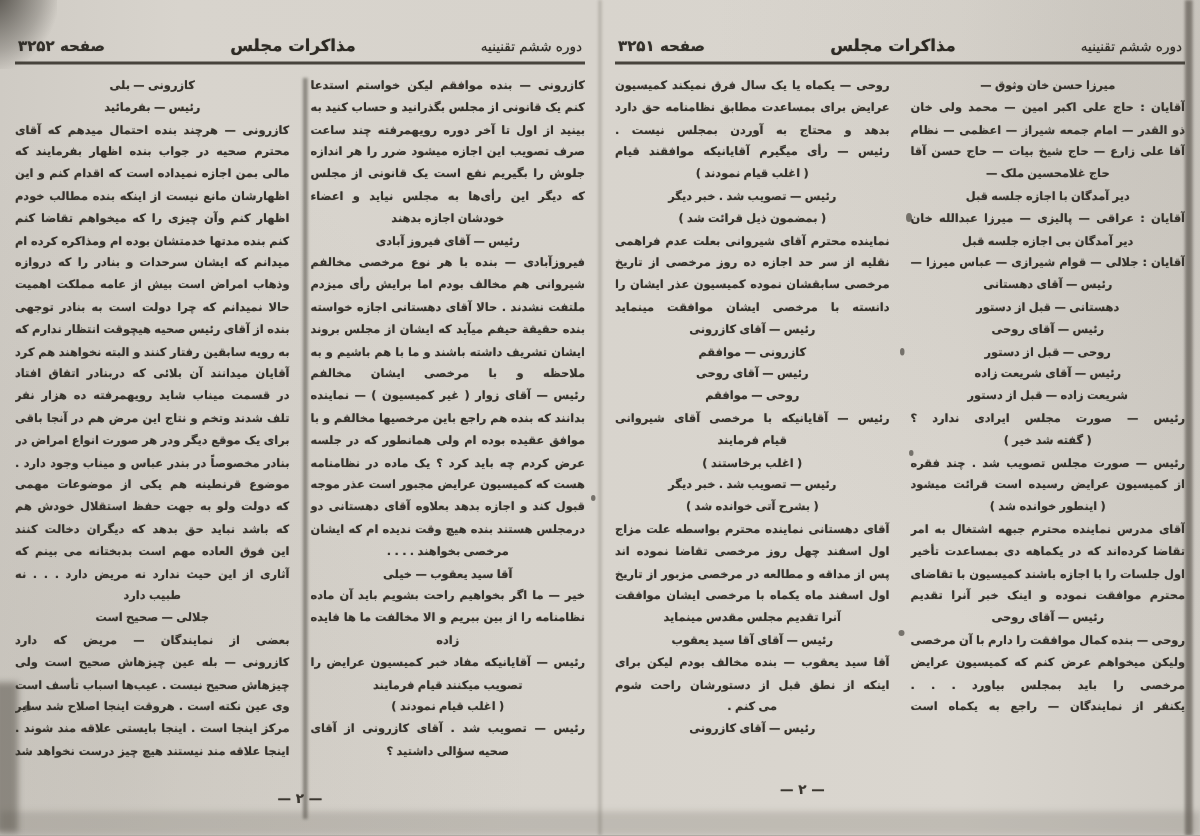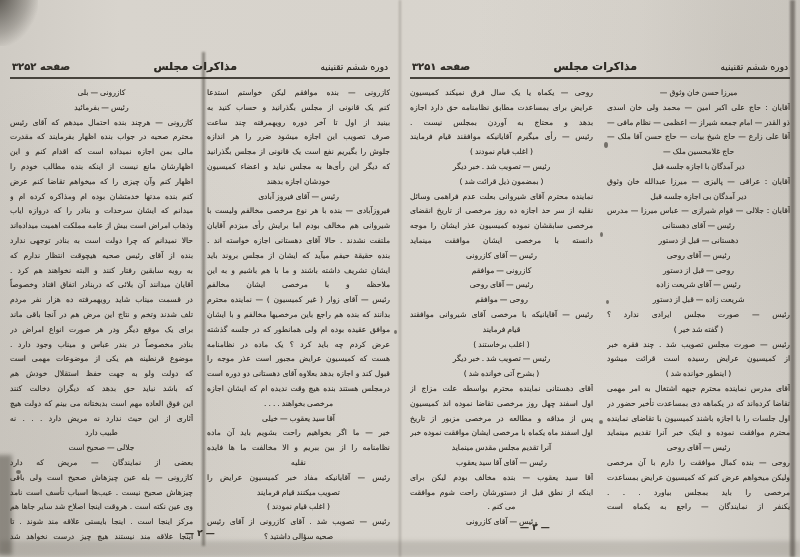--- a/index.html
+++ b/index.html
@@ -9,25 +9,25 @@
   .page{position:absolute;top:0;height:557px;box-sizing:border-box;}
   .page-left{left:0;width:400px;background:
     radial-gradient(ellipse at 20% 90%, rgba(150,145,135,.18), transparent 60%),
     linear-gradient(90deg,#cfcbc4 0%,#d8d4cd 30%,#d7d3cc 100%);}
   .page-right{left:400px;width:400px;background:
     radial-gradient(ellipse at 85% 10%, rgba(150,145,135,.15), transparent 55%),
     linear-gradient(90deg,#d8d4cd 0%,#dad6cf 60%,#cfcbc4 100%);}
   .page-header{direction:rtl;display:flex;justify-content:space-between;align-items:baseline;
     margin:24px 10px 0 10px;border-bottom:2px solid #47433c;padding:0 2px 4px 2px;}
   .h-edition{font-size:9px;font-weight:400;color:#322f29;text-shadow:0 0 .6px rgba(50,46,40,.7);}
-  .h-title{font-size:11px;font-weight:700;color:#2e2b25;text-shadow:0 0 .6px rgba(50,46,40,.7);margin-top:36px;}
+  .h-title{font-size:11px;font-weight:700;color:#2e2b25;text-shadow:0 0 .6px rgba(50,46,40,.7);}
   .h-pageno{font-size:10px;font-weight:700;color:#322f29;letter-spacing:1px;
     text-shadow:0 0 .6px rgba(50,46,40,.7);}
   .cols{direction:rtl;display:flex;gap:14px;margin:7px 10px 0 10px;height:478px;overflow:hidden;}
-  .col{flex:1;overflow:hidden;}
+  .col{flex:1;overflow:hidden;font-weight:bold;}
   .line{direction:rtl;height:14.8px;line-height:14.8px;font-size:7.6px;overflow:hidden;
     color:#38342d;text-shadow:0 0 .5px rgba(56,52,45,.55);word-spacing:-.4px;}
   .line.f{text-align:justify;text-align-last:justify;}
   .line.c{text-align:center;white-space:nowrap;}
   .sheet-footer{position:absolute;font-size:9px;font-weight:700;color:#3a362f;
     text-shadow:0 0 .5px rgba(56,52,45,.6);}
   .page-left .sheet-footer{left:185px;top:528px;}
   .page-right .sheet-footer{left:120px;top:522px;}
   
   .art{position:absolute;pointer-events:none;}
@@ -77,21 +77,21 @@
           <div class="line f">بدانند که بنده هم راجع باین مرخصیها مخالفم و با ایشان</div>
           <div class="line f">موافق عقیده بوده ام ولی همانطور که در جلسه گذشته</div>
           <div class="line f">عرض کردم چه باید کرد ؟ یک ماده در نظامنامه</div>
           <div class="line f">هست که کمیسیون عرایض مجبور است عذر موجه را</div>
           <div class="line f">قبول کند و اجازه بدهد بعلاوه آقای دهستانی دو دوره است</div>
           <div class="line f">درمجلس هستند بنده هیچ وقت ندیده ام که ایشان اجازه</div>
           <div class="line c">مرخصی بخواهند . . . .</div>
           <div class="line c">آقا سید یعقوب — خیلی</div>
           <div class="line f">خیر — ما اگر بخواهیم راحت بشویم باید آن ماده</div>
           <div class="line f">نظامنامه را از بین ببریم و الا مخالفت ما ها فایده</div>
-          <div class="line c">نقلیه</div>
+          <div class="line c">زاده</div>
           <div class="line f">رئیس — آقایانیکه مفاد خبر کمیسیون عرایض را</div>
           <div class="line c">تصویب میکنند قیام فرمایند</div>
           <div class="line c">( اغلب قیام نمودند )</div>
           <div class="line f">رئیس — تصویب شد . آقای کازرونی از آقای رئیس</div>
           <div class="line c">صحیه سؤالی داشتید ؟</div>
         </div>
       <div class="col">
           <div class="line c">کازرونی — بلی</div>
           <div class="line c">رئیس — بفرمائید</div>
           <div class="line f">کازرونی — هرچند بنده احتمال میدهم که آقای رئیس</div>

